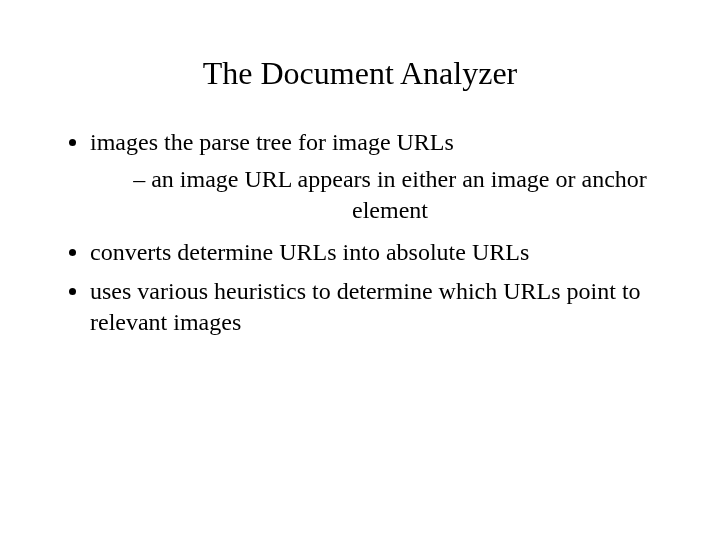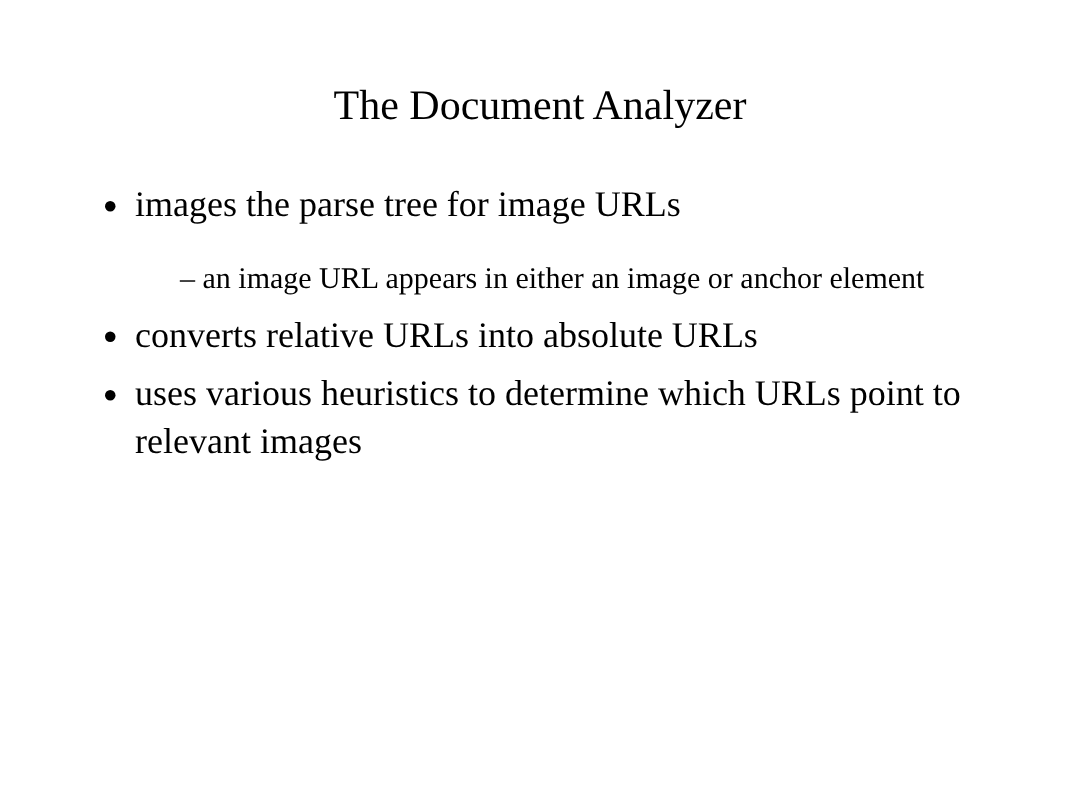--- a/index.html
+++ b/index.html
@@ -12,40 +12,41 @@
     color: #000000;
   }
   .slide {
     width: 720px;
     height: 540px;
     box-sizing: border-box;
     padding: 55px 60px 40px 60px;
   }
   .title {
     text-align: center;
-    font-size: 28px;
+    font-size: 32px;
     margin: 0 0 35px 0;
     font-weight: normal;
   }
   ul.level1 {
     list-style-type: disc;
     margin: 0;
     padding-left: 30px;
     font-size: 24px;
     line-height: 1.3;
   }
   ul.level1 > li {
     margin-bottom: 8px;
   }
   ul.level2 {
     list-style-type: none;
-    margin: 20px 0 10px 0;
+    margin: 6px 0 10px 0;
     padding-left: 30px;
-    font-size: 20px;
+    font-size: 24px;
     line-height: 1.3;
+    text-align: center;
   }
   ul.level2 > li::before {
     content: "– ";
   }
 </style>
 </head>
 <body>
 
 <div class="slide">
   <h1 class="title">The Document Analyzer</h1>
@@ -53,19 +54,19 @@
   <ul class="level1">
     <li>
       <span>images the parse tree for image URLs</span>
       <ul class="level2">
         <li>
           <span>an image URL appears in either an image or anchor element</span>
         </li>
       </ul>
     </li>
     <li>
-      <span>converts relative URLs into absolute URLs</span>
+      <span>converts determine URLs into absolute URLs</span>
     </li>
     <li>
       <span>uses various heuristics to determine which URLs point to relevant images</span>
     </li>
   </ul>
 </div>
 
 </body></html>

